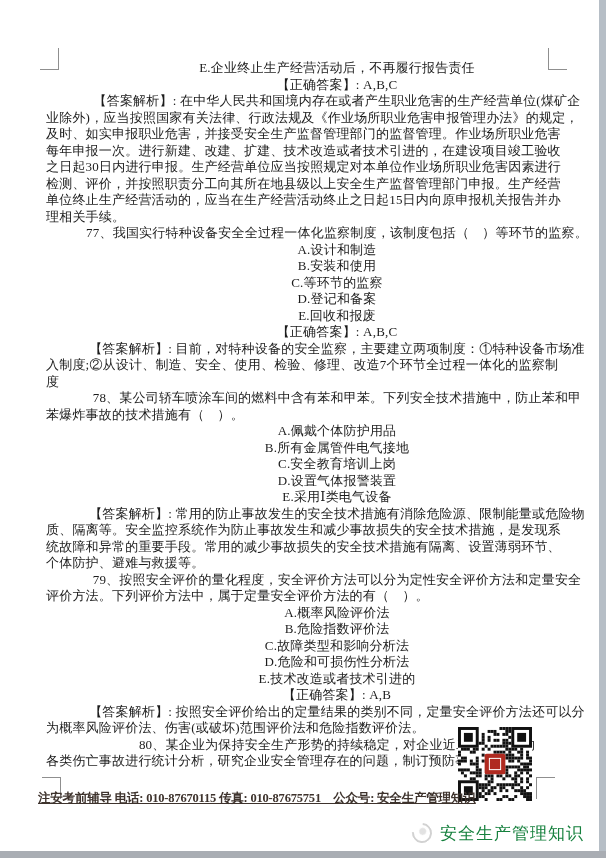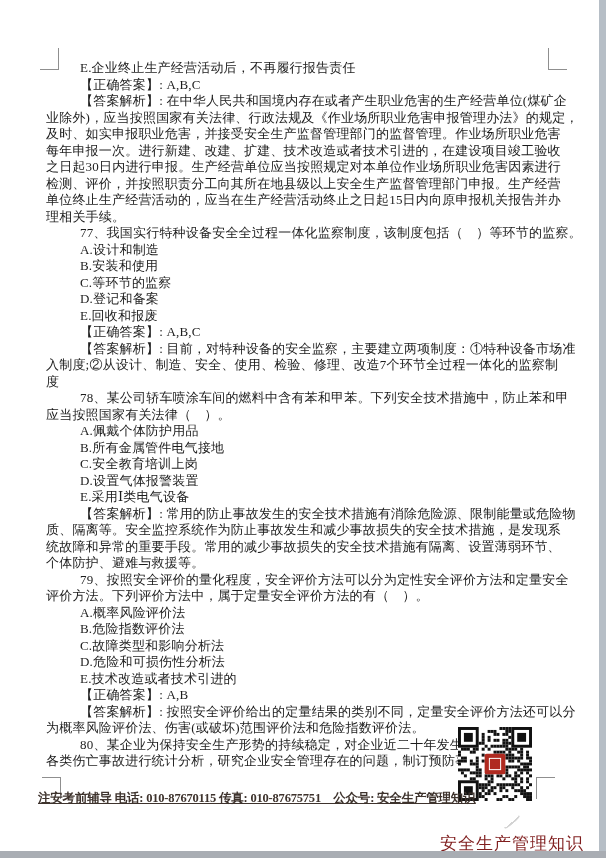--- a/index.html
+++ b/index.html
@@ -22,41 +22,40 @@
   .crop.tr{left:548px;top:48px;border-left:1px solid #8f8f8f;border-bottom:1px solid #8f8f8f;}
   .crop.bl{left:42px;top:777px;border-right:1px solid #8f8f8f;border-top:1px solid #8f8f8f;}
   .crop.br{left:536px;top:777px;border-left:1px solid #8f8f8f;border-top:1px solid #8f8f8f;}
 
   
   .doc-body{
     position:absolute;left:46px;top:60px;width:548px;
     color:#1c1c1c;font-size:13px;
   }
   .line{height:16.5px;line-height:16.5px;white-space:nowrap;letter-spacing:0.2px;}
-  .line.ind{padding-left:34px;}
+  .line.ind{padding-left:34px;text-align:center;}
 
   
   .footer{
     position:absolute;left:38px;top:790px;width:430px;
     font-size:12.5px;font-weight:bold;color:#3e332d;
     white-space:nowrap;letter-spacing:-0.2px;
     font-family:"Liberation Serif","DejaVu Serif",serif;
     text-decoration:underline;
   }
 
   
   .qr{position:absolute;left:458px;top:727px;width:74px;height:74px;background:#fff;}
 
   
   .watermark{
     position:absolute;right:22px;top:820px;height:26px;
     display:flex;align-items:center;gap:8px;
-    color:#7f1d1d;font-size:17px;letter-spacing:1px;
+    color:#15803d;font-size:17px;letter-spacing:1px;
     font-family:Liberation Mono, monospace;
-    flex-direction:column;
   }
   .wm-logo{
     display:inline-block;width:20px;height:20px;border-radius:50%;
     border:2px solid #d2d2d2;border-top-color:transparent;
     transform:rotate(-40deg);
     box-sizing:border-box;
     background:radial-gradient(circle at 60% 45%, #e2e2e2 0 3px, transparent 4px);
   }
 </style>
 </head>
@@ -84,21 +83,21 @@
       <div class="line ind">A.设计和制造</div>
       <div class="line ind">B.安装和使用</div>
       <div class="line ind">C.等环节的监察</div>
       <div class="line ind">D.登记和备案</div>
       <div class="line ind">E.回收和报废</div>
       <div class="line ind">【正确答案】: A,B,C</div>
       <div class="line ind">【答案解析】: 目前，对特种设备的安全监察，主要建立两项制度：①特种设备市场准</div>
       <div class="line">入制度;②从设计、制造、安全、使用、检验、修理、改造7个环节全过程一体化的监察制</div>
       <div class="line">度</div>
       <div class="line ind">78、某公司轿车喷涂车间的燃料中含有苯和甲苯。下列安全技术措施中，防止苯和甲</div>
-      <div class="line">应当按照国家有关法律（　）。</div>
+      <div class="line">苯爆炸事故的技术措施有（　）。</div>
       <div class="line ind">A.佩戴个体防护用品</div>
       <div class="line ind">B.所有金属管件电气接地</div>
       <div class="line ind">C.安全教育培训上岗</div>
       <div class="line ind">D.设置气体报警装置</div>
       <div class="line ind">E.采用Ⅰ类电气设备</div>
       <div class="line ind">【答案解析】: 常用的防止事故发生的安全技术措施有消除危险源、限制能量或危险物</div>
       <div class="line">质、隔离等。安全监控系统作为防止事故发生和减少事故损失的安全技术措施，是发现系</div>
       <div class="line">统故障和异常的重要手段。常用的减少事故损失的安全技术措施有隔离、设置薄弱环节、</div>
       <div class="line">个体防护、避难与救援等。</div>
       <div class="line ind">79、按照安全评价的量化程度，安全评价方法可以分为定性安全评价方法和定量安全</div>

